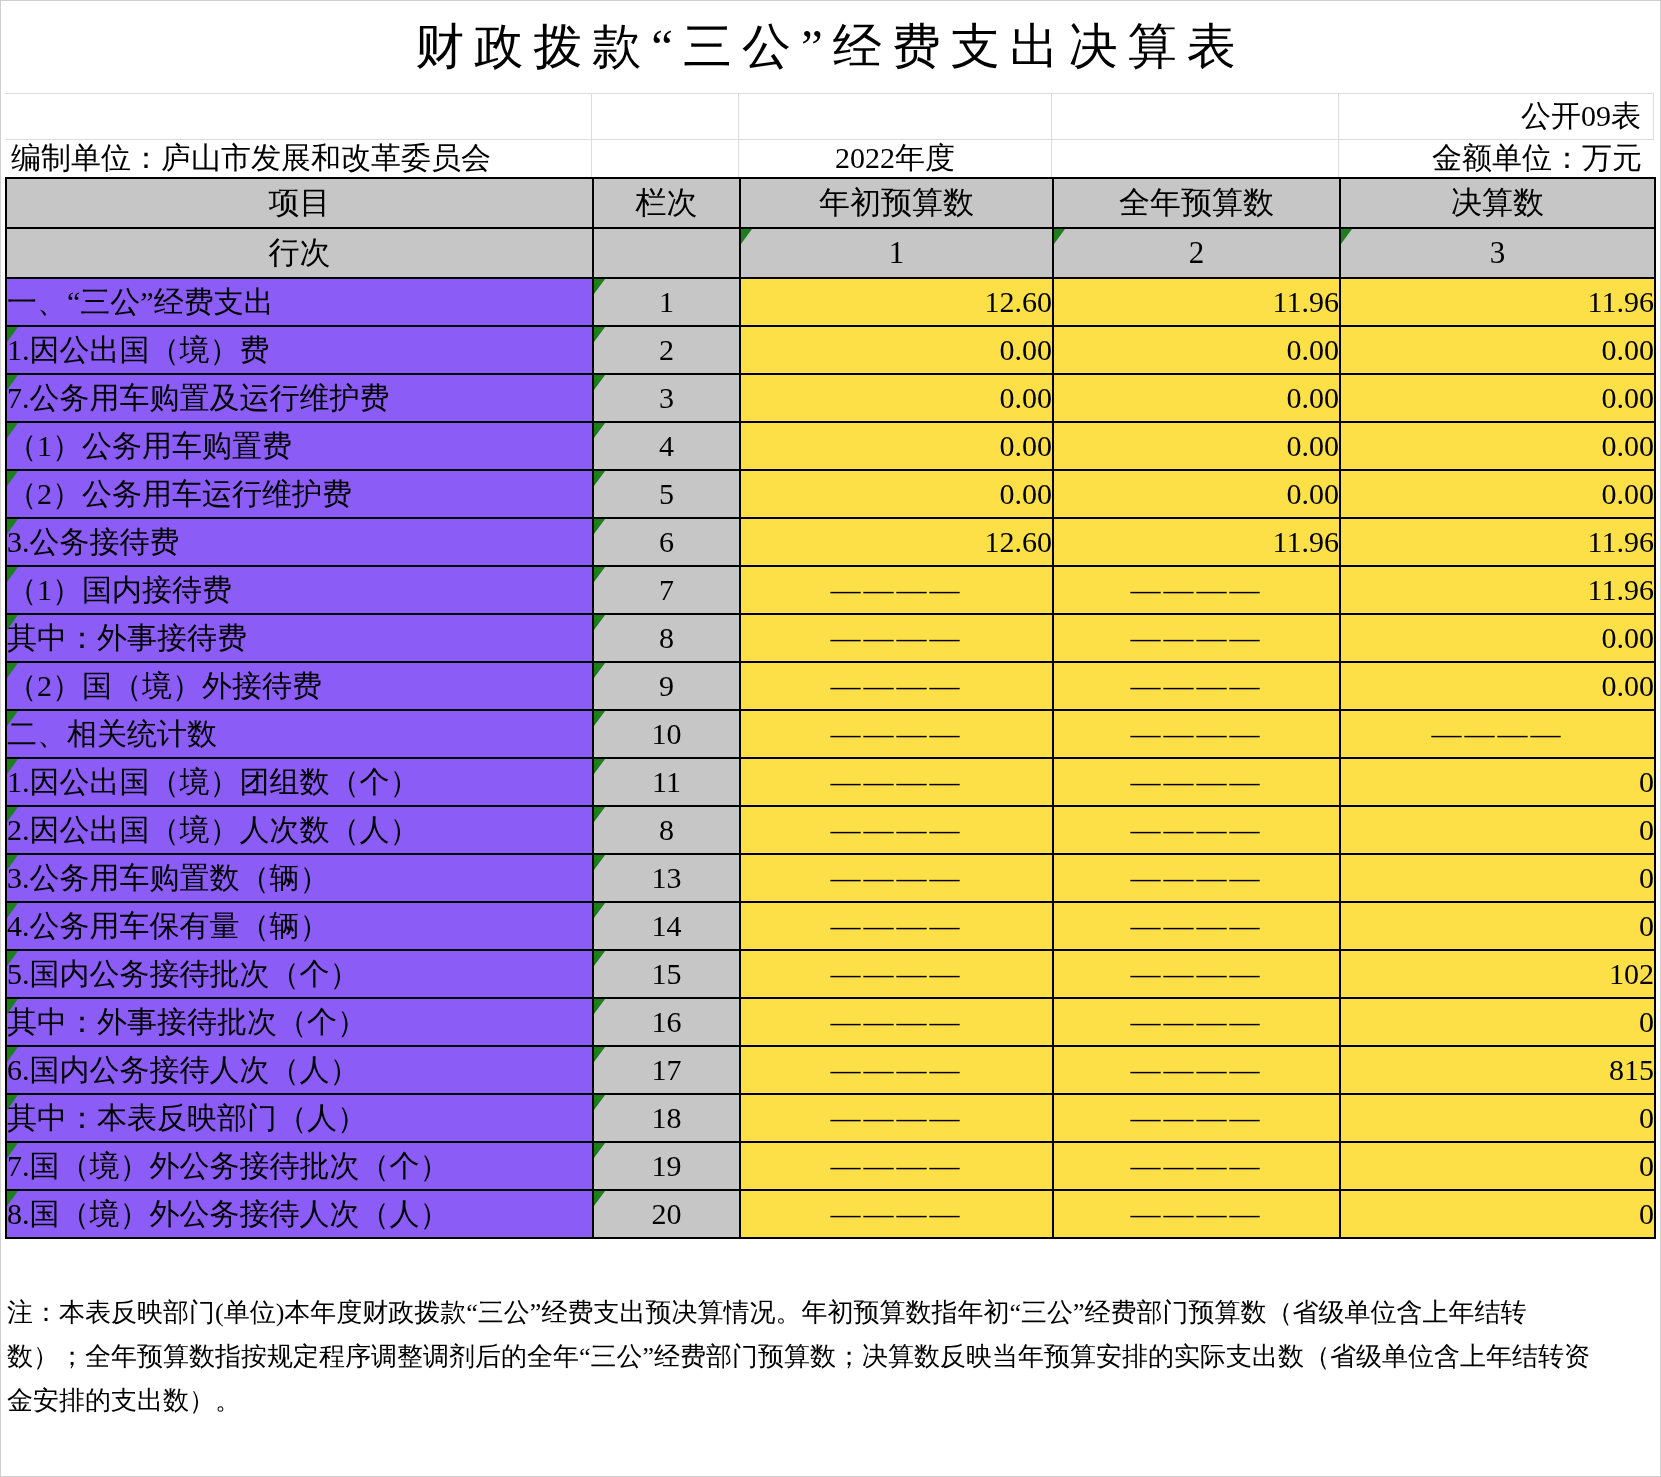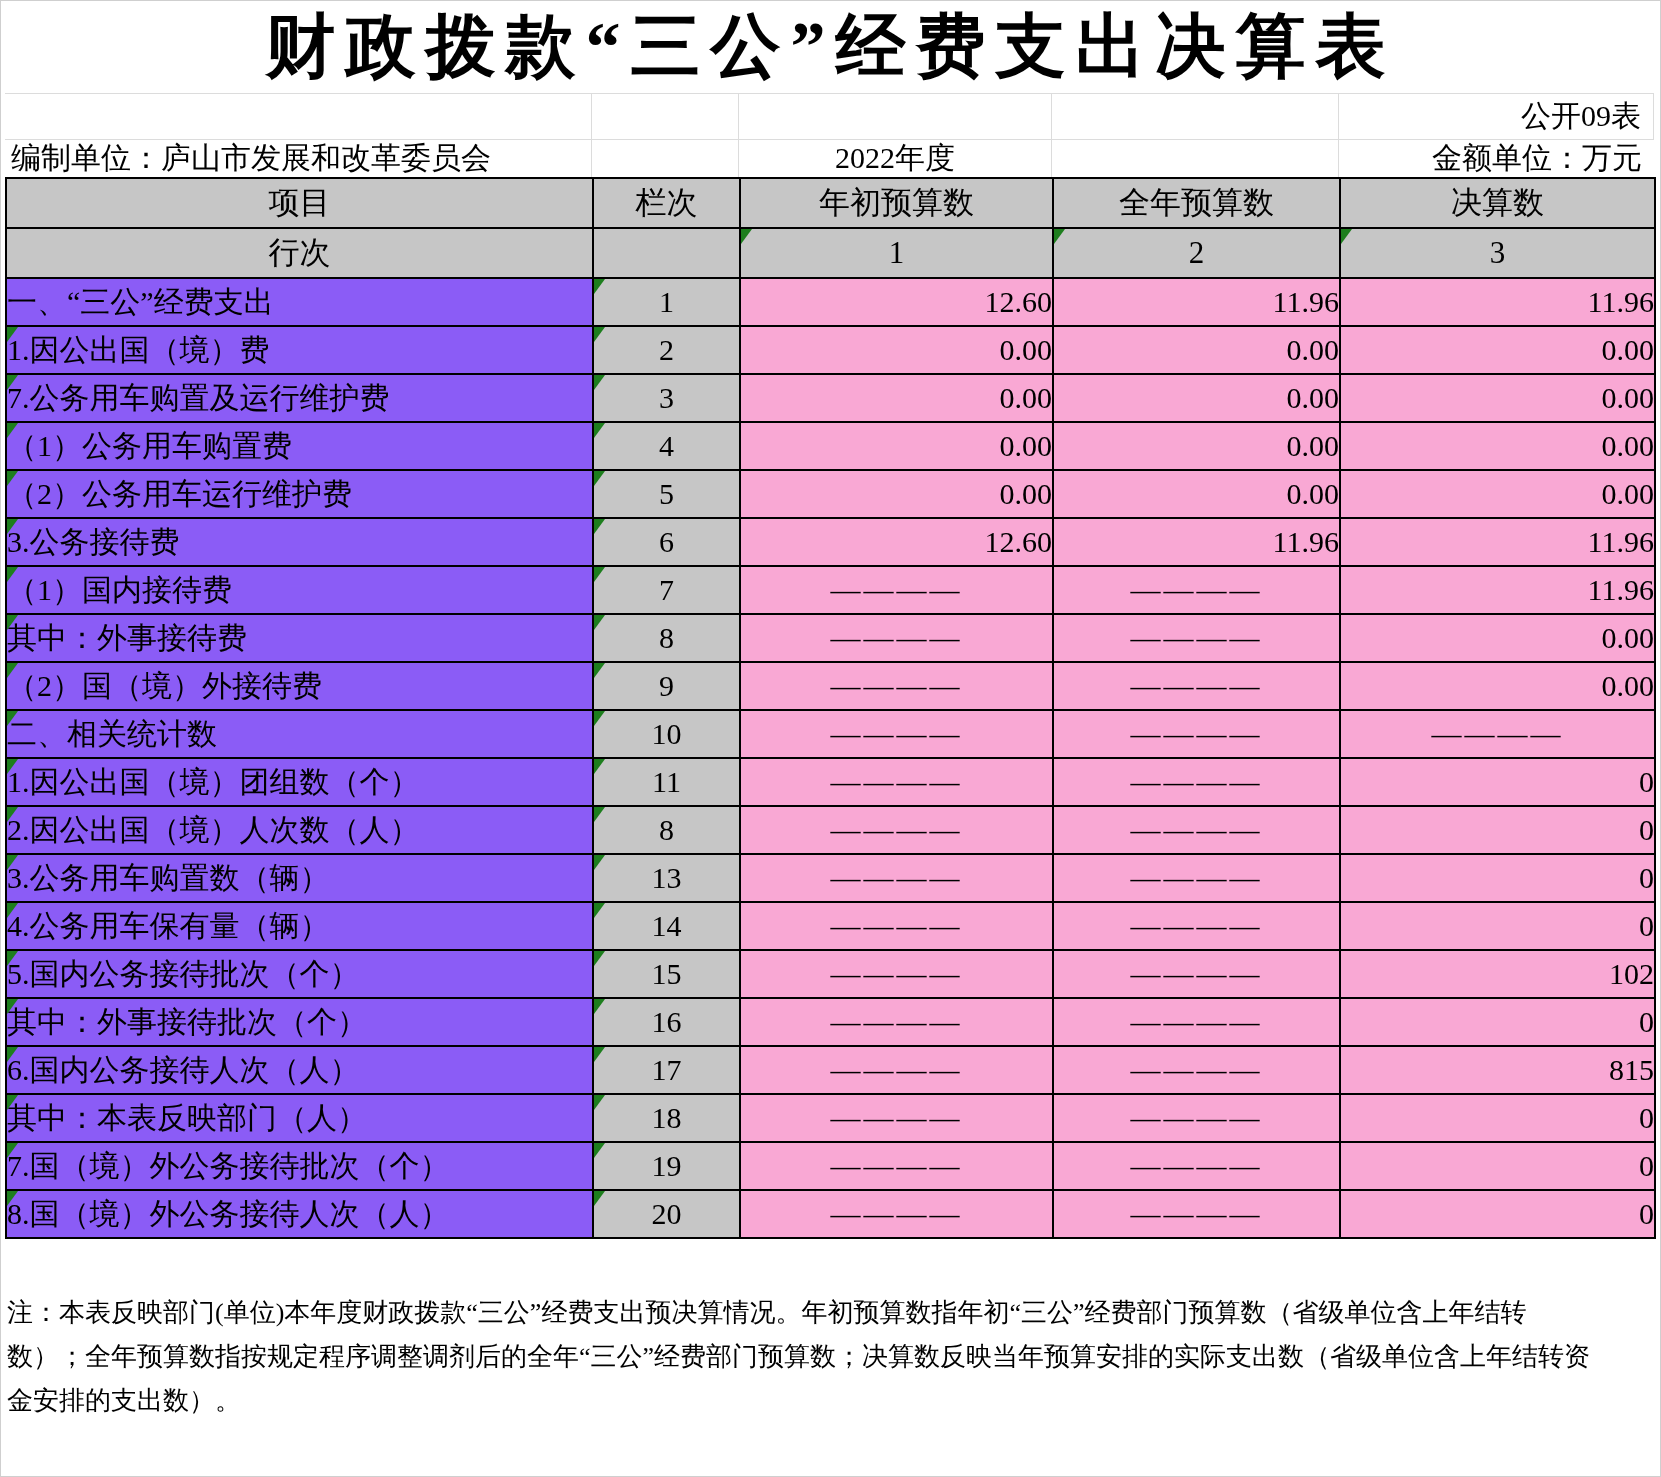--- a/index.html
+++ b/index.html
@@ -4,21 +4,21 @@
 <style>
   html,body{margin:0;padding:0;background:#ebebeb;}
   body{font-family:"Liberation Serif","DejaVu Serif",serif;color:#000;}
   .sheet{
     position:relative;width:1661px;height:1477px;box-sizing:border-box;
     background:#fff;border:1px solid #cfcfcf;overflow:hidden;
   }
   
   .title-row{
     height:92px;display:flex;align-items:center;justify-content:center;
-    font-size:70px;font-weight:bold;letter-spacing:10px;white-space:nowrap;
+    font-size:49px;font-weight:normal;letter-spacing:10px;white-space:nowrap;
   }
   
   .pregrid{
     display:grid;margin-left:4px;width:1649px;
     grid-template-columns:587px 147px 313px 287px 315px;
     border-top:1px solid #dcdcdc;
   }
   .pregrid .cell{
     box-sizing:border-box;border-right:1px solid #dcdcdc;
     font-size:30px;display:flex;align-items:center;overflow:hidden;white-space:nowrap;
@@ -39,21 +39,21 @@
     font-size:30px;font-weight:normal;overflow:hidden;white-space:nowrap;
     vertical-align:middle;
   }
   table.main thead th{background:#c6c6c6;text-align:center;font-size:31px;height:50px;}
   td.item{background:#8b5cf6;text-align:left;}
   td.line{background:#c6c6c6;text-align:center;}
   .i0{padding-left:6px;}
   .i1{padding-left:40px;}
   .i2{padding-left:98px;}
   .i3{padding-left:188px;}
-  td.val{background:#f9a8d4;}
+  td.val{background:#fde047;}
   td.num{text-align:right;padding-right:10px;}
   td.dash{text-align:center;letter-spacing:3px;}
   
   .tri{position:relative;}
   .tri::before{
     content:"";position:absolute;top:0;left:0;width:0;height:0;
     border-top:15px solid #1e7e1e;border-right:11px solid transparent;
   }
   
   .note{

